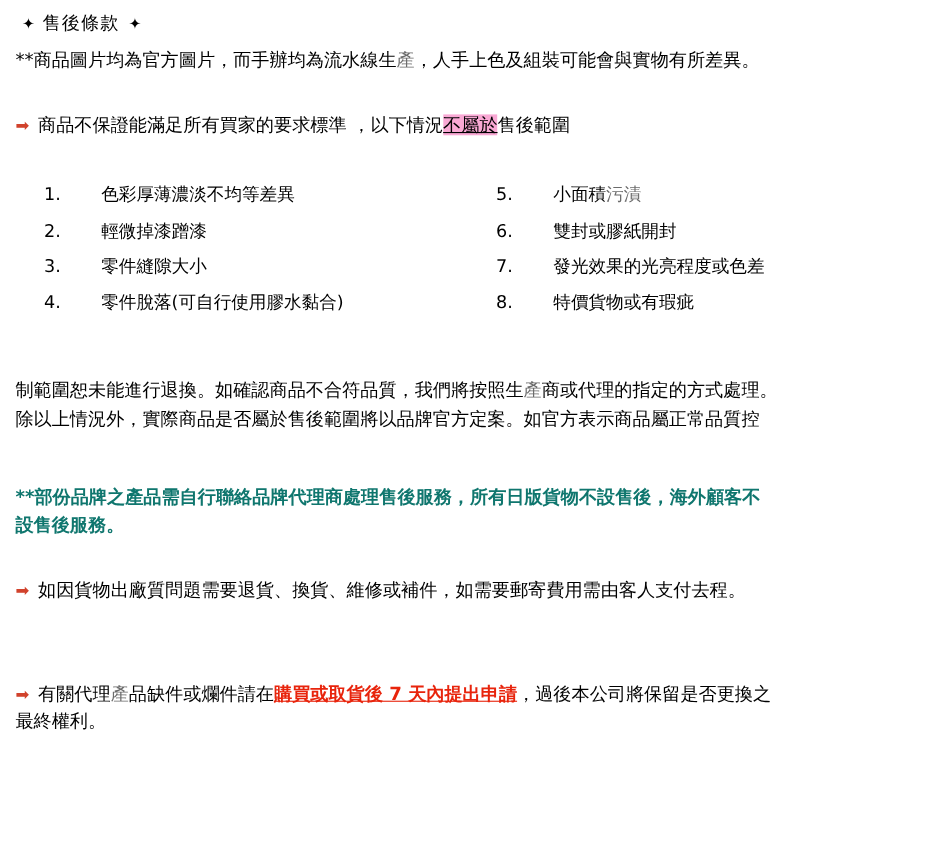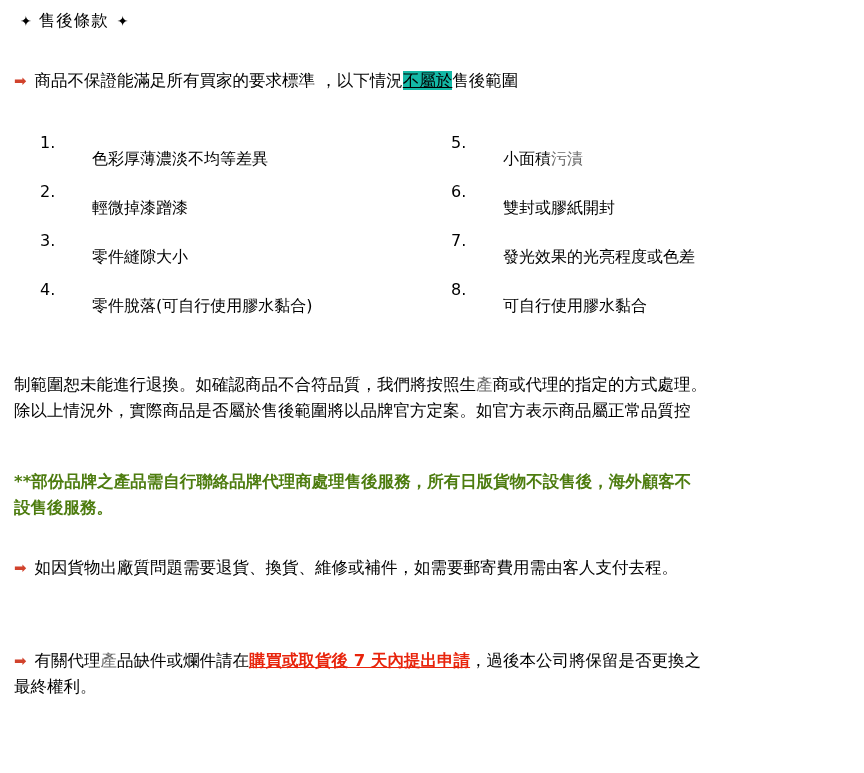--- a/index.html
+++ b/index.html
@@ -47,25 +47,25 @@
     font-size: 15px;
   }
   .arrow-red {
     color: #d1422c;
   }
   .gap-sm { height: 12px; }
   .gap-md { height: 22px; }
   .gap-lg { height: 34px; }
 
   .hl-yellow {
-    background: #14b8a6;
+    background: #f9a8d4;
     text-decoration: underline;
   }
   .red-bold {
-    color: #4d7c0f;
+    color: #0f766e;
     font-weight: bold;
   }
   .red-ul-bold {
     color: #e8240c;
     font-weight: bold;
     text-decoration: underline;
   }
   .grayish { color: #6b6b6b; text-align: center; }
 
   .two-col {
@@ -82,33 +82,33 @@
     display: flex;
     margin-bottom: 8px;
     font-size: 16px;
   }
   .num-item .num {
     width: 52px;
     flex: 0 0 52px;
   }
   .num-item .txt {
     flex: 1 1 auto;
-    margin-top: 16px;
   }
 </style>
 </head>
 <body>
 
 <div class="page">
 
   <div class="title-line">
     <span class="diamond">✦</span><span>售後條款</span><span class="diamond right">✦</span>
   </div>
 
   <div class="block">
+    <p class="body"><span>**商品圖片均為官方圖片，而手辦均為流水線生</span><span class="grayish">產</span><span>，人手上色及組裝可能會與實物有所差異。</span></p>
   </div>
 
   <div class="gap-md"></div>
 
   <div class="block">
     <p class="body"><span class="arrow arrow-red">➡</span><span>商品不保證能滿足所有買家的要求標準 ，以下情況</span><span class="hl-yellow">不屬於</span><span>售後範圍</span></p>
   </div>
 
   <div class="gap-md"></div>
 
@@ -139,21 +139,21 @@
       <div class="num-item">
         <span class="num">6.</span>
         <span class="txt">雙封或膠紙開封</span>
       </div>
       <div class="num-item">
         <span class="num">7.</span>
         <span class="txt">發光效果的光亮程度或色差</span>
       </div>
       <div class="num-item">
         <span class="num">8.</span>
-        <span class="txt">可自行使用膠水黏合</span>
+        <span class="txt">特價貨物或有瑕疵</span>
       </div>
     </div>
   </div>
 
   <div class="gap-lg"></div>
   <div class="gap-sm"></div>
 
   <div class="block">
     <p class="body"><span>制範圍恕未能進行退換。如確認商品不合符品質，我們將按照生</span><span class="grayish">產</span><span>商或代理的指定的方式處理。</span></p>
     <p class="body">除以上情況外，實際商品是否屬於售後範圍將以品牌官方定案。如官方表示商品屬正常品質控</p>

